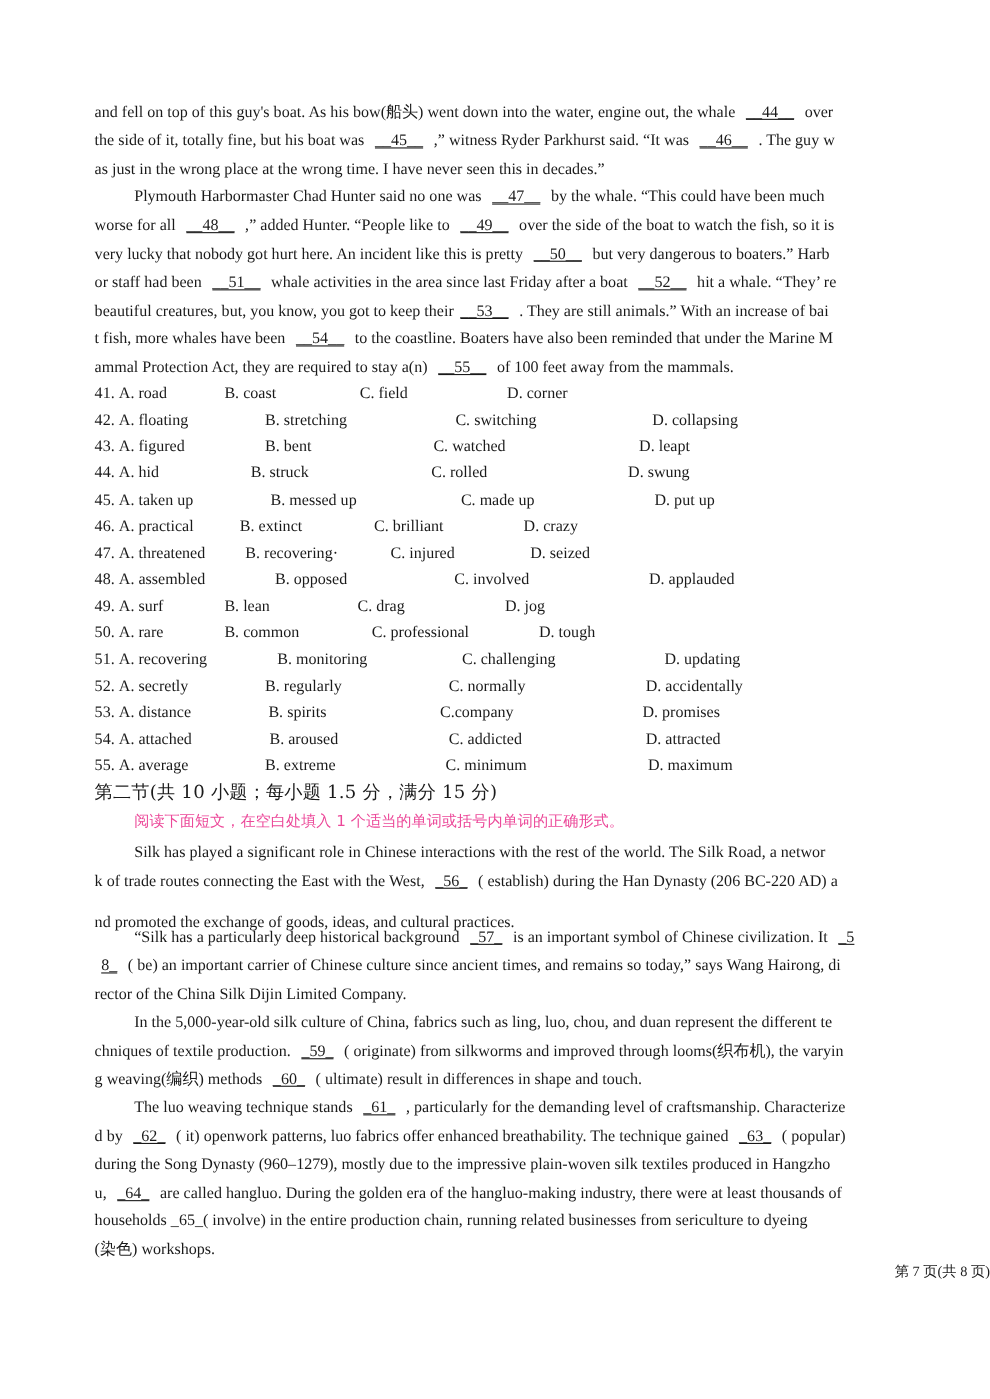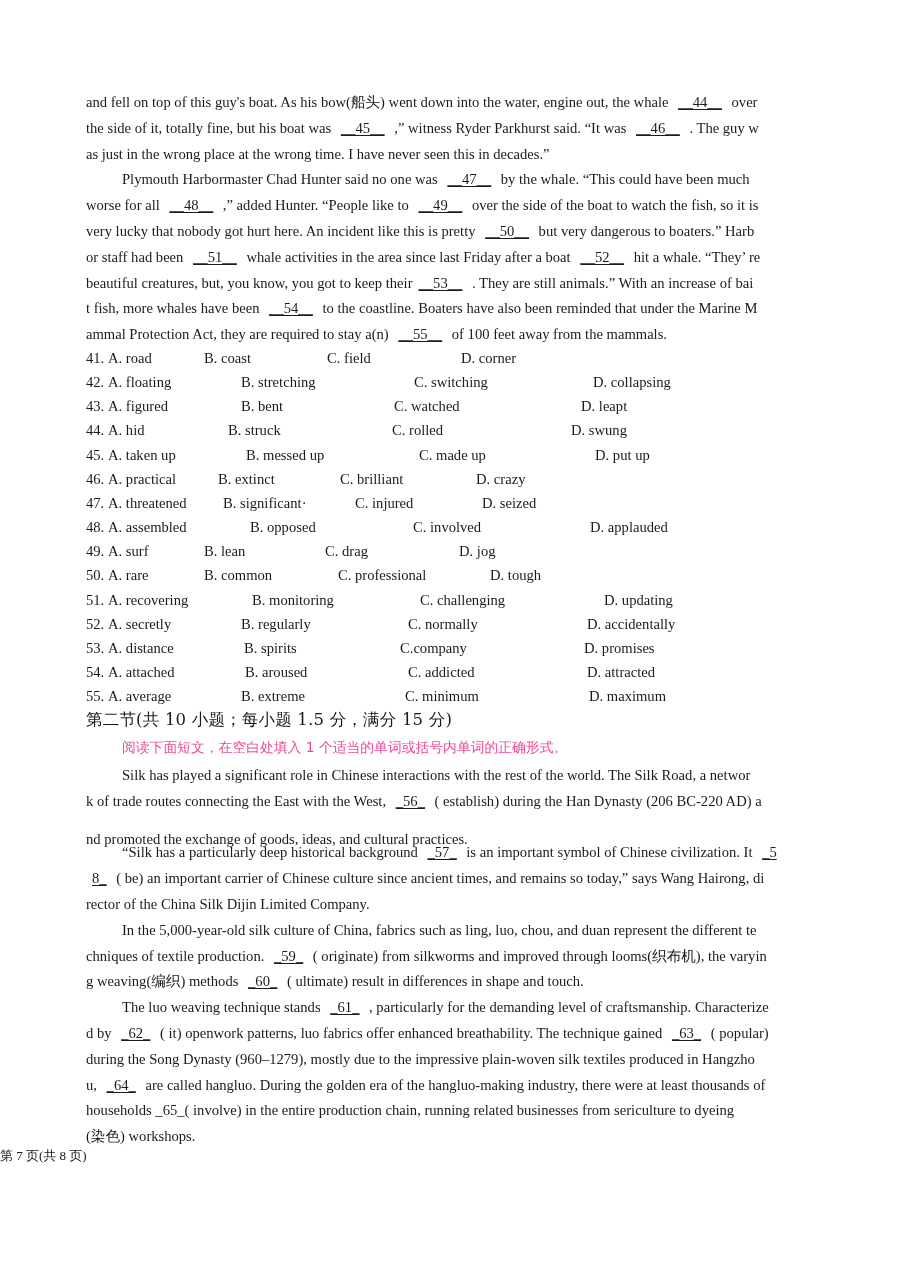--- a/index.html
+++ b/index.html
@@ -8,21 +8,21 @@
   .page { position:absolute; left:0; top:0; width:806px; height:1272px; }
   .line { position:absolute; left:86px; width:730px; font-size:14.6px; line-height:26px;
           white-space:nowrap; height:26px; }
   .blank { text-decoration:underline; text-underline-offset:2px; }
   .opt-row { position:absolute; left:86px; height:24px; font-size:14.6px; line-height:24px; white-space:nowrap; }
   .opt { position:absolute; top:0; }
   .section-title { position:absolute; left:86px; top:707px; font-size:16.5px; line-height:26px;
                    font-family:"DejaVu Serif","Liberation Serif",serif; letter-spacing:0.2px; }
   .instruction { position:absolute; left:122px; top:735px; font-size:13.8px; line-height:24px; color:#ec4899;
                  font-family:"DejaVu Sans","Liberation Sans",sans-serif; }
-  .footer { position:absolute; left:0; width:900px; top:1145px; text-align:left; font-size:13px; line-height:22px; }
+  .footer { position:absolute; left:0; width:900px; top:1145px; text-align:right; font-size:13px; line-height:22px; }
 </style>
 </head>
 <body>
 
 <div class="page">
   <div id="passage1">
       <div class="line" style="top: 89px;"><span>and fell on top of this guy's boat. As his bow(船头) went down into the water, engine out, the whale </span><span class="blank" style="padding: 0px 6px;">__44__</span><span> over</span></div>
       <div class="line" style="top: 114.8px;"><span> the side of it, totally fine, but his boat was </span><span class="blank" style="padding: 0px 6px;">__45__</span><span> ,” witness Ryder Parkhurst said. “It was </span><span class="blank" style="padding: 0px 6px;">__46__</span><span> . The guy w</span></div>
       <div class="line" style="top: 140.6px;"><span>as just in the wrong place at the wrong time. I have never seen this in decades.”</span></div>
       <div class="line" style="top: 166.4px; left: 122px; width: 694px;"><span>Plymouth Harbormaster Chad Hunter said no one was </span><span class="blank" style="padding: 0px 6px;">__47__</span><span> by the whale. “This could have been much</span></div>
@@ -72,21 +72,21 @@
       <div class="opt-row" style="top: 466.75px; width: 700px;">
         <span class="opt" style="left: 0px;">46.</span>
         <span class="opt" style="left: 22px;">A. practical</span>
         <span class="opt" style="left: 132px;">B. extinct</span>
         <span class="opt" style="left: 254px;">C. brilliant</span>
         <span class="opt" style="left: 390px;">D. crazy</span>
       </div>
       <div class="opt-row" style="top: 490.9px; width: 700px;">
         <span class="opt" style="left: 0px;">47.</span>
         <span class="opt" style="left: 22px;">A. threatened</span>
-        <span class="opt" style="left: 137px;">B. significant·</span>
+        <span class="opt" style="left: 137px;">B. recovering·</span>
         <span class="opt" style="left: 269px;">C. injured</span>
         <span class="opt" style="left: 396px;">D. seized</span>
       </div>
       <div class="opt-row" style="top: 515.05px; width: 700px;">
         <span class="opt" style="left: 0px;">48.</span>
         <span class="opt" style="left: 22px;">A. assembled</span>
         <span class="opt" style="left: 164px;">B. opposed</span>
         <span class="opt" style="left: 327px;">C. involved</span>
         <span class="opt" style="left: 504px;">D. applauded</span>
       </div>

